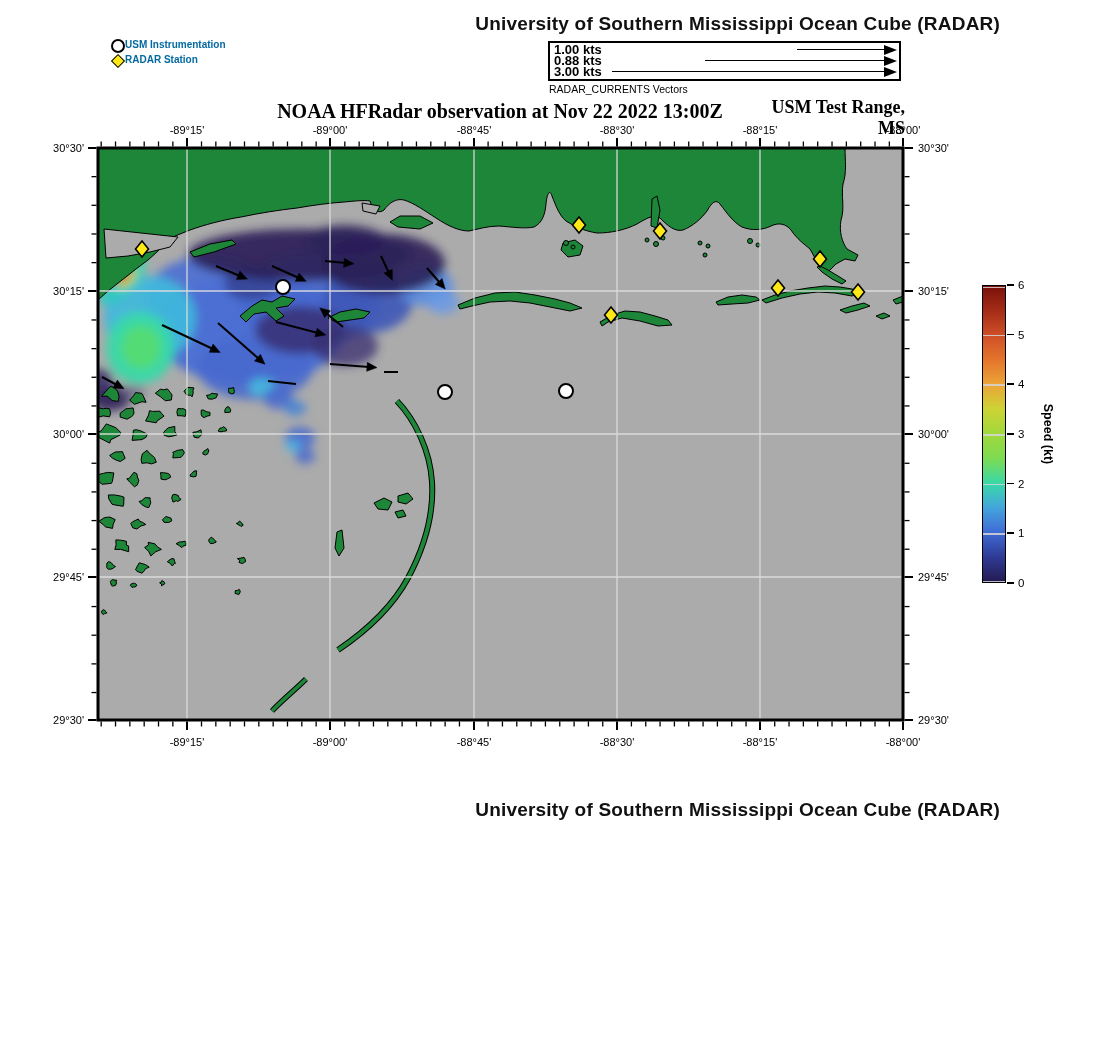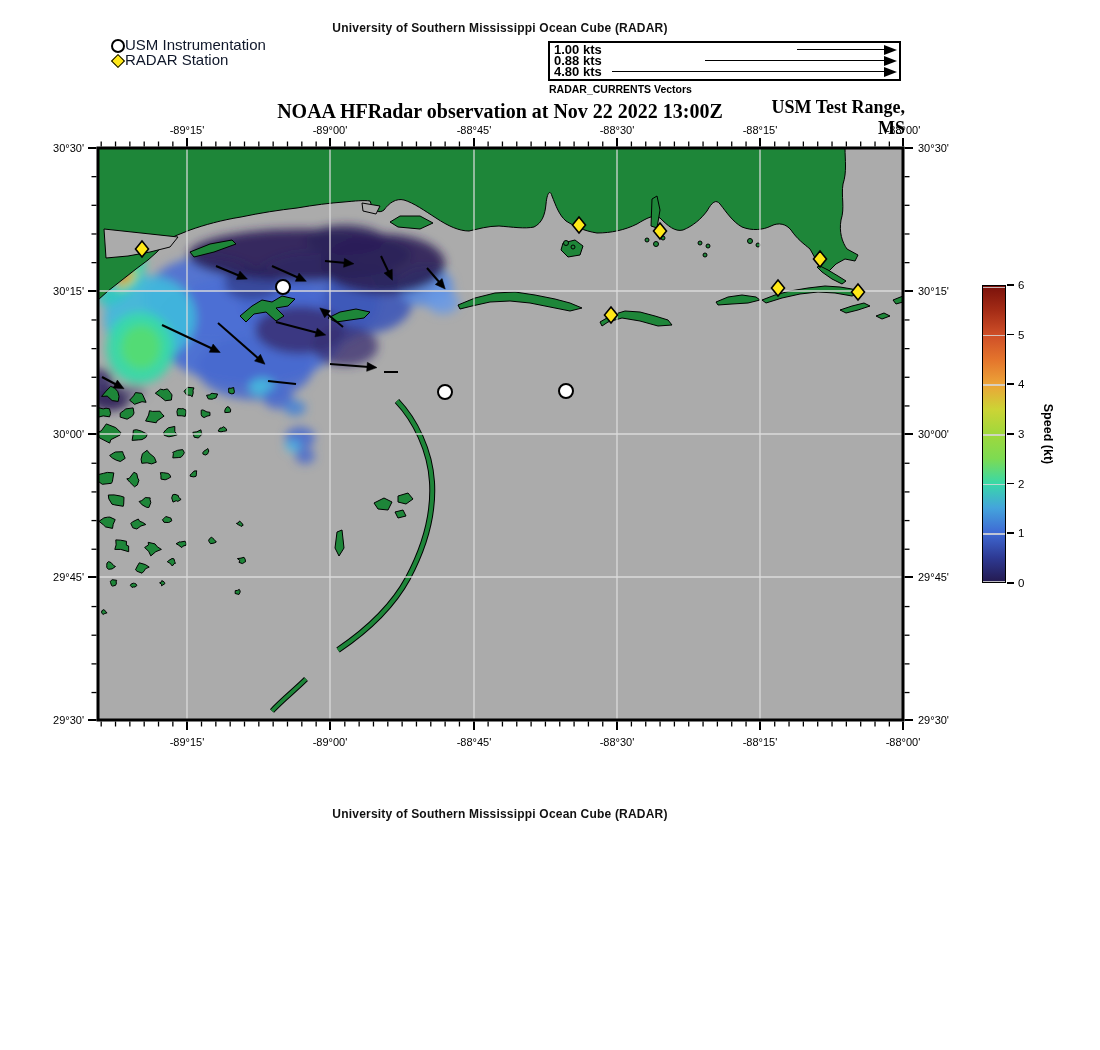--- a/index.html
+++ b/index.html
@@ -2,51 +2,51 @@
 <html><head>
 <meta charset="utf-8">
 <style>
   html,body{margin:0;padding:0;}
   body{
     width:1100px;height:1050px;position:relative;background:#ffffff;
     font-family:"Liberation Sans",sans-serif;overflow:hidden;
   }
   .abs{position:absolute;}
   .fig-title{
-    left:0;width:1000px;text-align:center;font-weight:bold;
-    font-size:12px;color:#111;letter-spacing:0.2px;margin-top:8px;
+    left:0;width:1000px;text-align:right;font-weight:bold;
+    font-size:19px;color:#111;letter-spacing:0.2px;
   }
   #title-top{top:13px;}
   #title-bottom{top:799px;}
   
   #legend{left:110px;top:37px;}
   .legend-row{display:flex;align-items:center;height:15px;}
   .lg-sym{width:15px;height:15px;position:relative;flex:0 0 15px;}
   .lg-circle::before{
     content:"";position:absolute;left:1px;top:2px;width:10px;height:10px;
     border:2px solid #000;border-radius:50%;background:#fff;
   }
   .lg-diamond::before{
     content:"";position:absolute;left:3px;top:4px;width:8px;height:8px;
     background:#ffe818;border:1.5px solid #000;transform:rotate(45deg);
   }
-  .legend-row span.lbl{font-weight:normal;font-size:15px;color:#0f172a;}
+  .legend-row span.lbl{font-weight:bold;font-size:10px;color:#0369a1;}
   
   #vector-box{
     left:548px;top:41px;width:345px;height:35px;border:2px solid #000;
     background:#fff;padding:1px 0 0 4px;box-sizing:content-box;
   }
   .vrow{position:relative;height:11px;display:flex;align-items:center;}
   .vrow .vlabel{font-weight:bold;font-size:13px;line-height:11px;color:#000;}
   .vline{position:absolute;right:14px;top:50%;height:1.5px;background:#000;margin-top:-1px;}
   .vhead{
     position:absolute;right:2px;top:50%;margin-top:-5px;width:0;height:0;
     border-left:13px solid #000;border-top:5px solid transparent;border-bottom:5px solid transparent;
   }
-  #vector-caption{left:549px;top:83px;font-weight:bold;font-size:10.5px;color:#000;}
+  #vector-caption{left:549px;top:83px;font-weight:normal;font-size:10.5px;color:#000;}
   #subtitle{
     left:0;top:100px;width:1000px;text-align:center;
     font-family:"Liberation Serif",serif;font-weight:bold;font-size:20px;color:#000;
   }
   #range-label{
     left:765px;top:97px;width:140px;text-align:right;
     font-family:"Liberation Serif",serif;font-weight:bold;font-size:18px;color:#000;
   }
   #map-svg{left:0;top:0;}
   
@@ -80,21 +80,21 @@
       <span class="vlabel">1.00 kts</span>
       <span class="vline" style="width:88px"></span>
       <span class="vhead"></span>
     </div>
     <div class="vrow">
       <span class="vlabel">0.88 kts</span>
       <span class="vline" style="width:180px"></span>
       <span class="vhead"></span>
     </div>
     <div class="vrow">
-      <span class="vlabel">4.80 kts</span>
+      <span class="vlabel">3.00 kts</span>
       <span class="vline" style="width:273px"></span>
       <span class="vhead"></span>
     </div>
   </div>
 <div class="abs" id="vector-caption">RADAR_CURRENTS Vectors</div>
 
 <div class="abs" id="subtitle">NOAA HFRadar observation at Nov 22 2022 13:00Z</div>
 <div class="abs" id="range-label">USM Test Range, MS</div>
 
 <svg class="abs" id="map-svg" width="1100" height="1050" viewBox="0 0 1100 1050">

